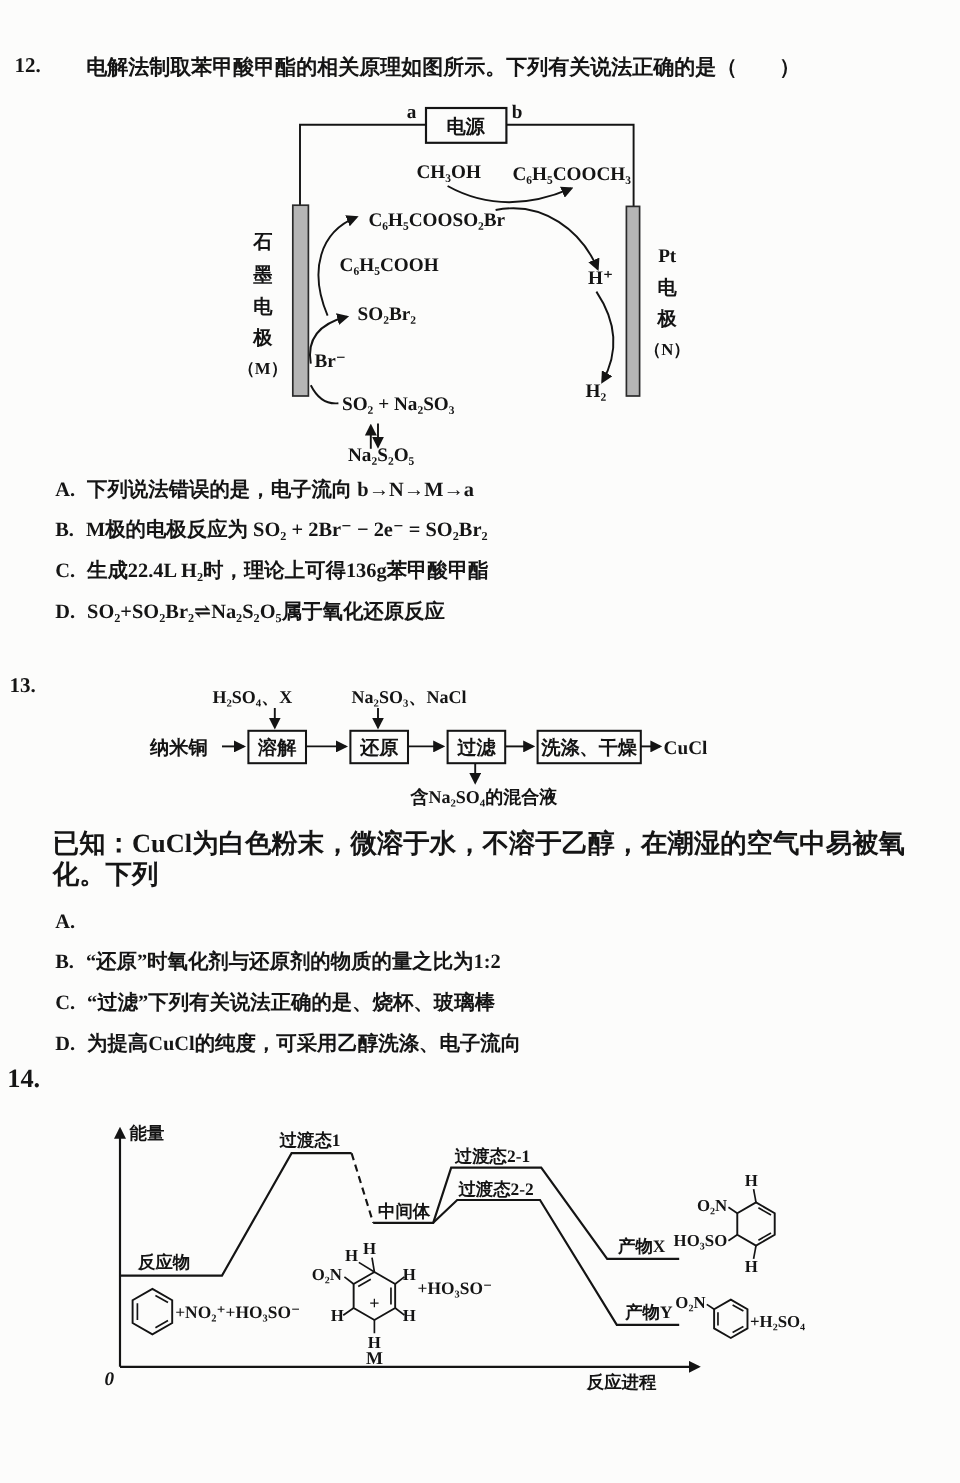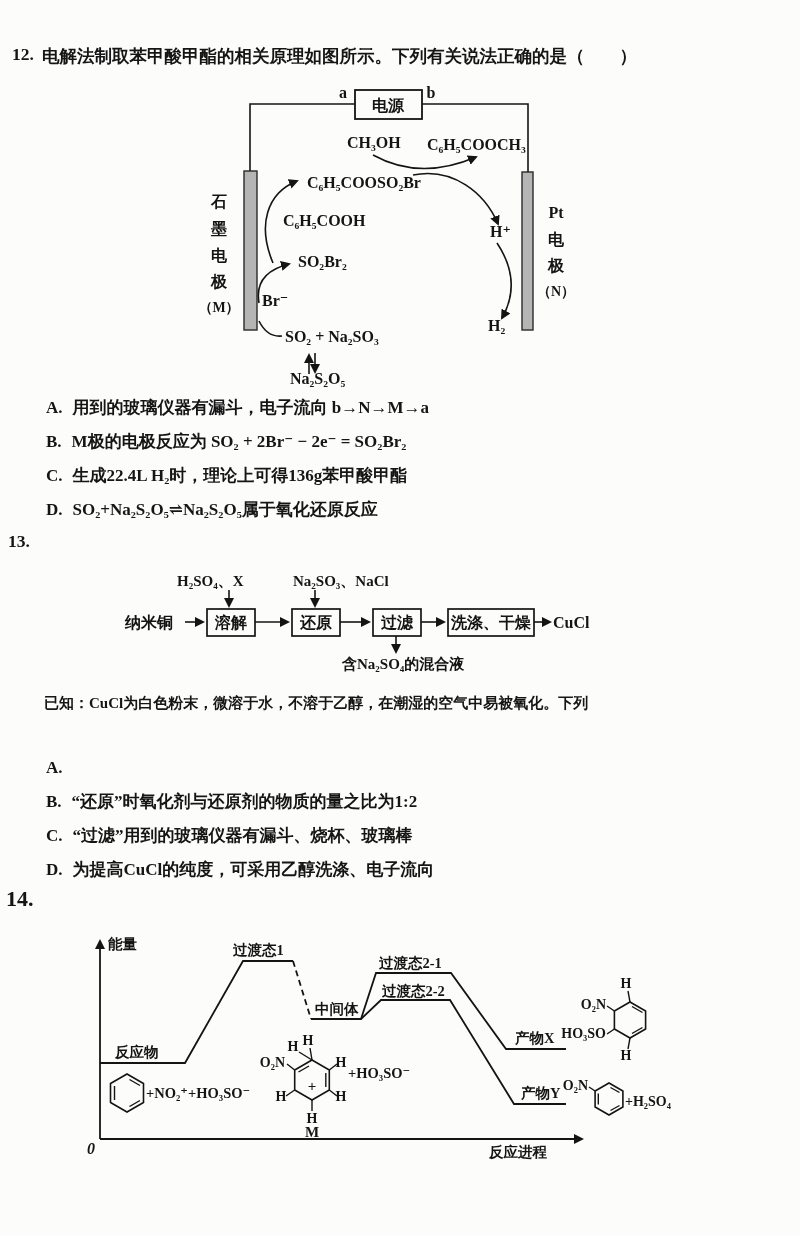--- a/index.html
+++ b/index.html
@@ -1,23 +1,23 @@
 <!DOCTYPE html>
 <html><head>
 <meta charset="utf-8">
 <style>
   html,body{margin:0;padding:0;background:#e8e8e8;}
   .page{position:relative;width:800px;height:1236px;background:#fcfcfb;
         font-family:"Liberation Serif","DejaVu Serif",serif;color:#151515;overflow:hidden;margin:0 auto;}
   .qrow{position:absolute;display:flex;gap:8px;align-items:flex-start;}
   .qnum{font-weight:700;font-size:17.5px;white-space:nowrap;}
-  .stem{font-weight:600;font-size:17.5px;line-height:24px;}
+  .stem{font-weight:600;font-size:17.5px;line-height:24px;margin-left:30px;}
   .opt{position:absolute;left:46px;display:flex;gap:10px;font-size:17px;font-weight:600;line-height:24px;}
   .olabel{font-weight:700;}
-  .known{position:absolute;font-size:15px;font-weight:600;line-height:26px;}
+  .known{position:absolute;font-size:22px;font-weight:600;line-height:26px;}
   .footer{position:absolute;left:0;right:0;top:1193px;text-align:center;
           font-size:16.5px;font-weight:400;letter-spacing:2px;margin-top:47px;}
   svg{position:absolute;overflow:visible;}
   svg text{font-family:"Liberation Serif","DejaVu Serif",serif;fill:#141414;}
   .t16{font-size:16px;font-weight:600;}
   .t15{font-size:15px;font-weight:600;}
   .t14{font-size:14px;font-weight:600;}
   .eb{font-size:14.5px;font-weight:700;}
   .eb16{font-size:16px;font-weight:700;}
   .curve{fill:none;stroke:#141414;stroke-width:1.8;}
@@ -90,36 +90,36 @@
       <path class="wire" d="M74,218 C70,195 84,184 104,179" marker-end="url(#ah)"></path>
       <path class="wire" d="M74,236 C80,248 88,252 97,251"></path>
       <path class="wire" d="M312,158 C330,185 330,210 317,233" marker-end="url(#ah)"></path>
       <path class="wire" d="M124,289 V270" marker-end="url(#ah)"></path>
       <path class="wire" d="M130,268 V287" marker-end="url(#ah)"></path>
     </g>
   </svg>
 
   <div class="opt" style="top:396px">
     <span class="olabel">A.</span>
-    <span>用到的玻璃仪器有漏斗，电子流向 b→N→M→a</span>
+    <span>下列说法错误的是，电子流向 b→N→M→a</span>
   </div>
   <div class="opt" style="top:430px">
     <span class="olabel">B.</span>
     <span>M极的电极反应为 SO₂ + 2Br⁻ − 2e⁻ = SO₂Br₂</span>
   </div>
   <div class="opt" style="top:464px">
     <span class="olabel">C.</span>
     <span>生成22.4L H₂时，理论上可得136g苯甲酸甲酯</span>
   </div>
   <div class="opt" style="top:498px">
     <span class="olabel">D.</span>
-    <span>SO₂+Na₂S₂O₅⇌Na₂S₂O₅属于氧化还原反应</span>
-  </div>
-
-  <div class="qrow" style="left:8px;top:531px;width:780px">
+    <span>SO₂+SO₂Br₂⇌Na₂S₂O₅属于氧化还原反应</span>
+  </div>
+
+  <div class="qrow" style="left:8px;top:561px;width:780px">
     <span class="qnum">13.</span>
   </div>
 
   <svg style="left:100px;top:565px" width="580" height="112" viewBox="0 0 580 112">
     <text class="t16" x="25" y="63">纳米铜</text>
     <path class="wire" d="M85,57 H103" marker-end="url(#ah)"></path>
     <rect class="fbox" x="107" y="44" width="48" height="27"></rect>
     <text class="t16" x="131" y="63" text-anchor="middle">溶解</text>
     <path class="wire" d="M155,57 H188" marker-end="url(#ah)"></path>
     <rect class="fbox" x="192" y="44" width="48" height="27"></rect>
@@ -145,21 +145,21 @@
 
   <div class="opt" style="top:756px">
     <span class="olabel">A.</span>
   </div>
   <div class="opt" style="top:790px">
     <span class="olabel">B.</span>
     <span>“还原”时氧化剂与还原剂的物质的量之比为1:2</span>
   </div>
   <div class="opt" style="top:824px">
     <span class="olabel">C.</span>
-    <span>“过滤”用到的玻璃仪器有漏斗、烧杯、玻璃棒</span>
+    <span>“过滤”下列有关说法正确的是、烧杯、玻璃棒</span>
   </div>
   <div class="opt" style="top:858px">
     <span class="olabel">D.</span>
     <span>为提高CuCl的纯度，可采用乙醇洗涤、电子流向</span>
   </div>
 
   <div class="qrow" style="left:6px;top:886px;width:788px">
     <span class="qnum" style="font-size:22px">14.</span>
   </div>
 

